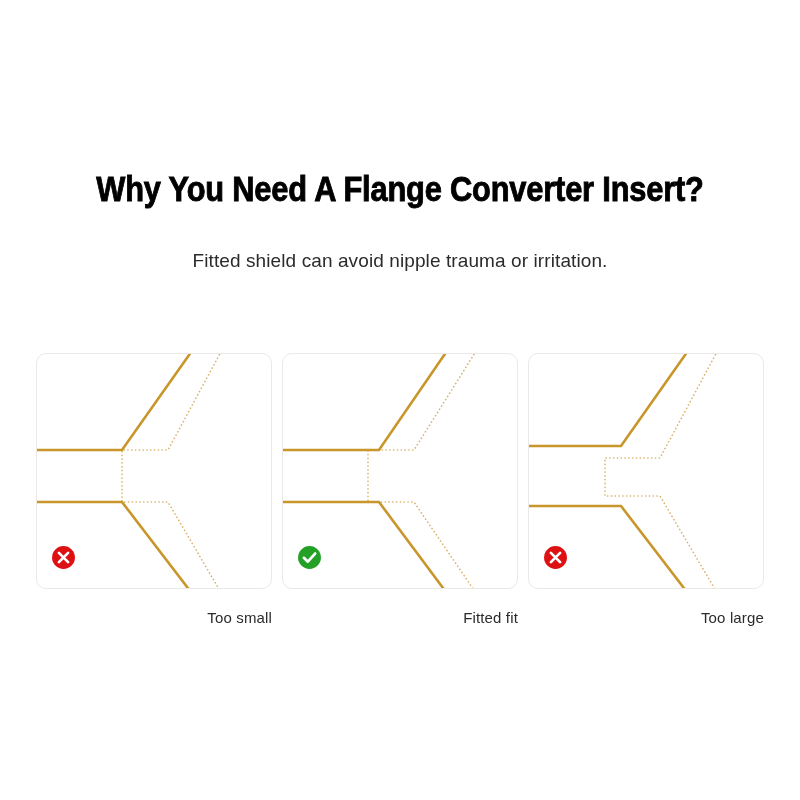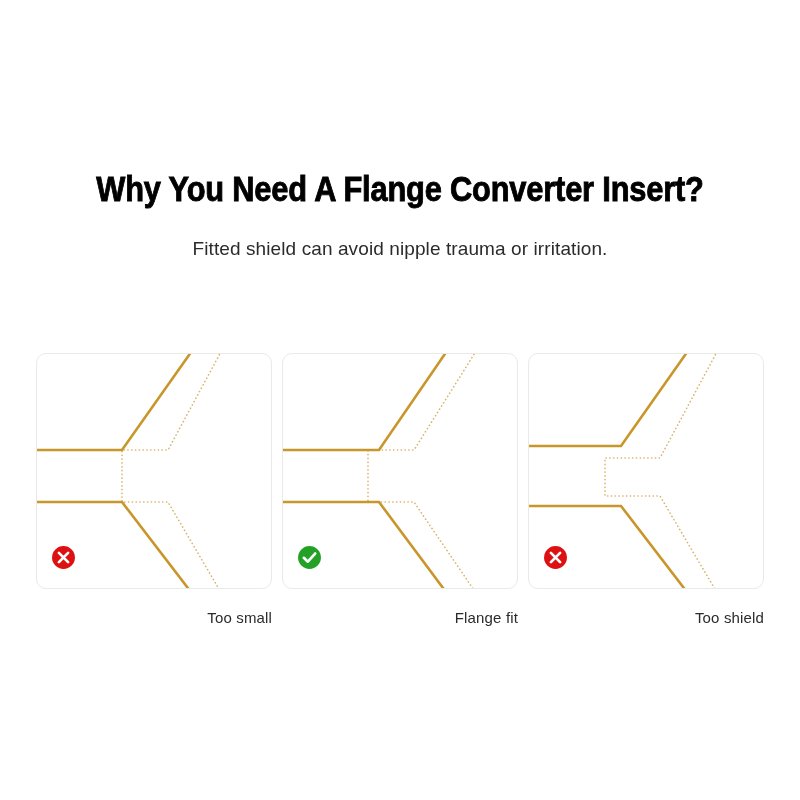--- a/index.html
+++ b/index.html
@@ -42,21 +42,21 @@
     margin: 0;
     white-space: nowrap;
   }
 
   .subtitle {
     font-family: "Liberation Sans", sans-serif;
     font-size: 19px;
     line-height: 26px;
     font-weight: 400;
     color: #2b2b2b;
-    margin: 0;
+    margin: 12px;
     padding-top: 26px;
     letter-spacing: 0.1px;
     white-space: nowrap;
   }
 
   
   .panels-row {
     position: absolute;
     top: 353px;
     left: 36px;
@@ -164,38 +164,38 @@
             <path d="M -6 148 L 96 148 L 166 242"></path>
           </g>
         </svg>
         <span class="badge">
           <svg viewBox="0 0 24 24">
             <circle cx="12" cy="12" r="11" fill="#23a126"></circle>
             <path d="M 6.6 12.3 L 10.4 16.0 L 17.4 8.2" stroke="#ffffff" stroke-width="2.6" fill="none" stroke-linecap="round" stroke-linejoin="round"></path>
           </svg>
         </span>
       </div>
-      <div class="caption">Flange fit</div>
+      <div class="caption">Fitted fit</div>
     </div>
 
     <div class="panel-col">
       <div class="panel">
         <svg class="panel-svg" viewBox="0 0 236 236">
           <g fill="none" stroke="#d8b26a" stroke-width="1.6" stroke-linecap="round" stroke-dasharray="0.2 3.6">
             <path d="M 190 -6 L 131 104 L 76 104 L 76 142 L 131 142 L 190 242"></path>
           </g>
           <g fill="none" stroke="#c8962a" stroke-width="2.6" stroke-linecap="butt" stroke-linejoin="miter">
             <path d="M -6 92 L 92 92 L 161 -6"></path>
             <path d="M -6 152 L 92 152 L 161 242"></path>
           </g>
         </svg>
         <span class="badge">
           <svg viewBox="0 0 24 24">
             <circle cx="12" cy="12" r="11" fill="#dd1111"></circle>
             <path d="M 7.6 7.6 L 16.4 16.4 M 16.4 7.6 L 7.6 16.4" stroke="#ffffff" stroke-width="2.6" stroke-linecap="round"></path>
           </svg>
         </span>
       </div>
-      <div class="caption">Too shield</div>
+      <div class="caption">Too large</div>
     </div>
 
   </div>
 </div>
 
 </body></html>

